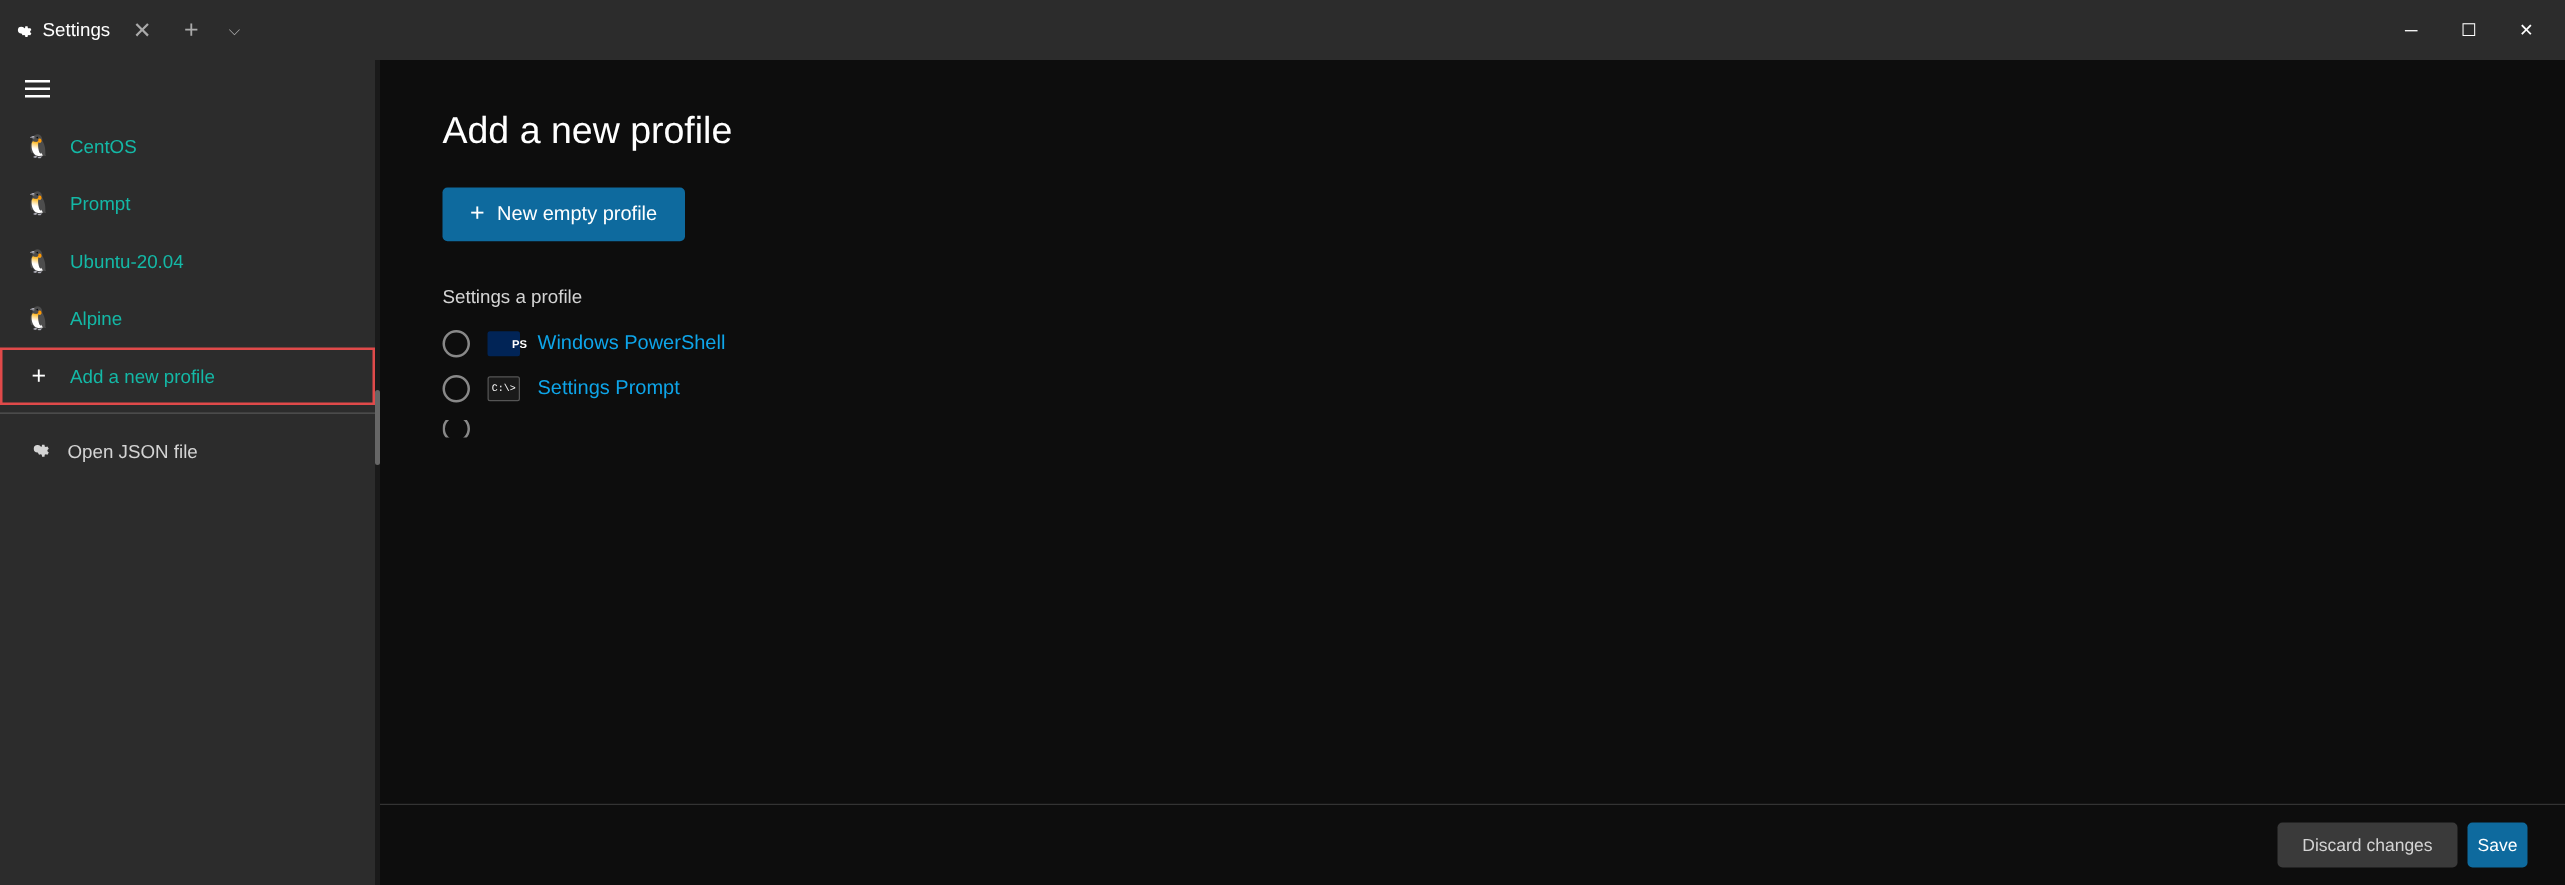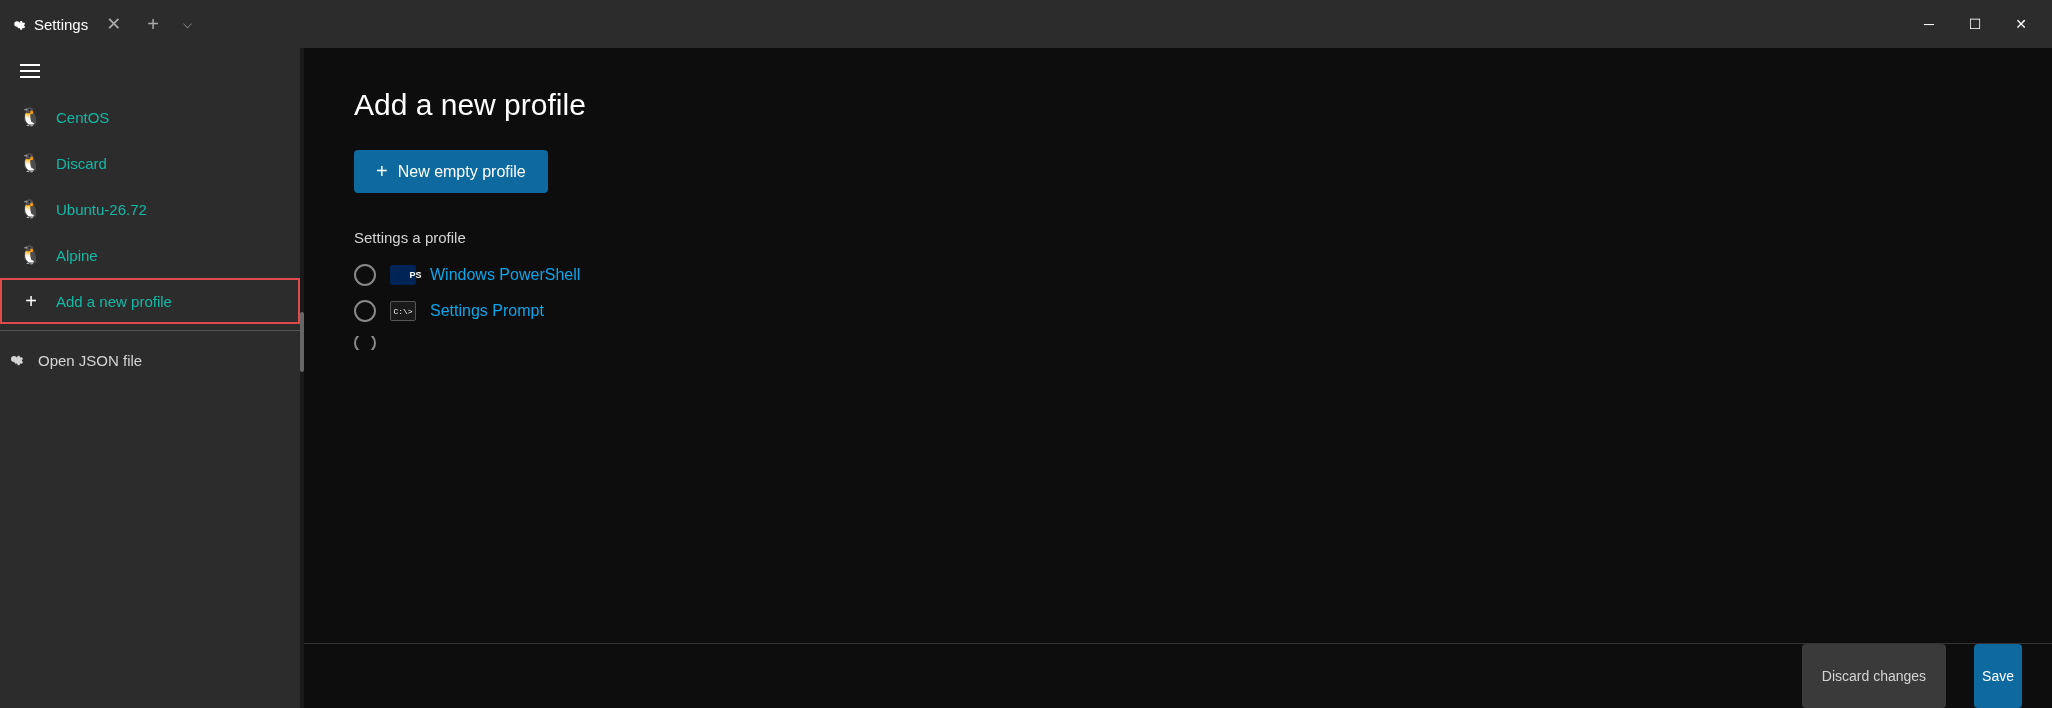--- a/index.html
+++ b/index.html
@@ -160,21 +160,21 @@
     .sidebar-divider {
       height: 1px;
       background: #555;
       margin: 6px 0;
     }
 
     .sidebar-json {
       display: flex;
       align-items: center;
       gap: 14px;
-      padding: 12px 4px;
+      padding: 12px 20px;
       color: #d4d4d4;
       font-size: 15px;
       cursor: pointer;
     }
 
     
     .sidebar-scrollbar {
       width: 4px;
       background: #1a1a1a;
       flex-shrink: 0;
@@ -324,23 +324,24 @@
 
     
     .bottom-bar {
       position: absolute;
       bottom: 0;
       left: 4px;
       right: 0;
       height: 64px;
       background: #0d0d0d;
       display: flex;
+      align-items: center;
       justify-content: flex-end;
       padding: 0 30px;
-      gap: 28px;
+      gap: 8px;
     }
 
     .discard-btn {
       background: #3a3a3a;
       color: #d4d4d4;
       border: none;
       padding: 10px 20px;
       font-size: 14px;
       border-radius: 4px;
       cursor: pointer;
@@ -394,26 +395,26 @@
       </div>
     </div>
 
     <div class="sidebar-item">
       <span class="item-icon linux-icon">🐧</span>
       <span class="item-label">CentOS</span>
     </div>
 
     <div class="sidebar-item">
       <span class="item-icon linux-icon">🐧</span>
-      <span class="item-label">Discard</span>
+      <span class="item-label">Prompt</span>
     </div>
 
     <div class="sidebar-item">
       <span class="item-icon linux-icon">🐧</span>
-      <span class="item-label">Ubuntu-26.72</span>
+      <span class="item-label">Ubuntu-20.04</span>
     </div>
 
     <div class="sidebar-item">
       <span class="item-icon linux-icon">🐧</span>
       <span class="item-label">Alpine</span>
     </div>
 
     <div class="sidebar-item add-profile active">
       <span class="item-icon">+</span>
       <span class="item-label">Add a new profile</span>

